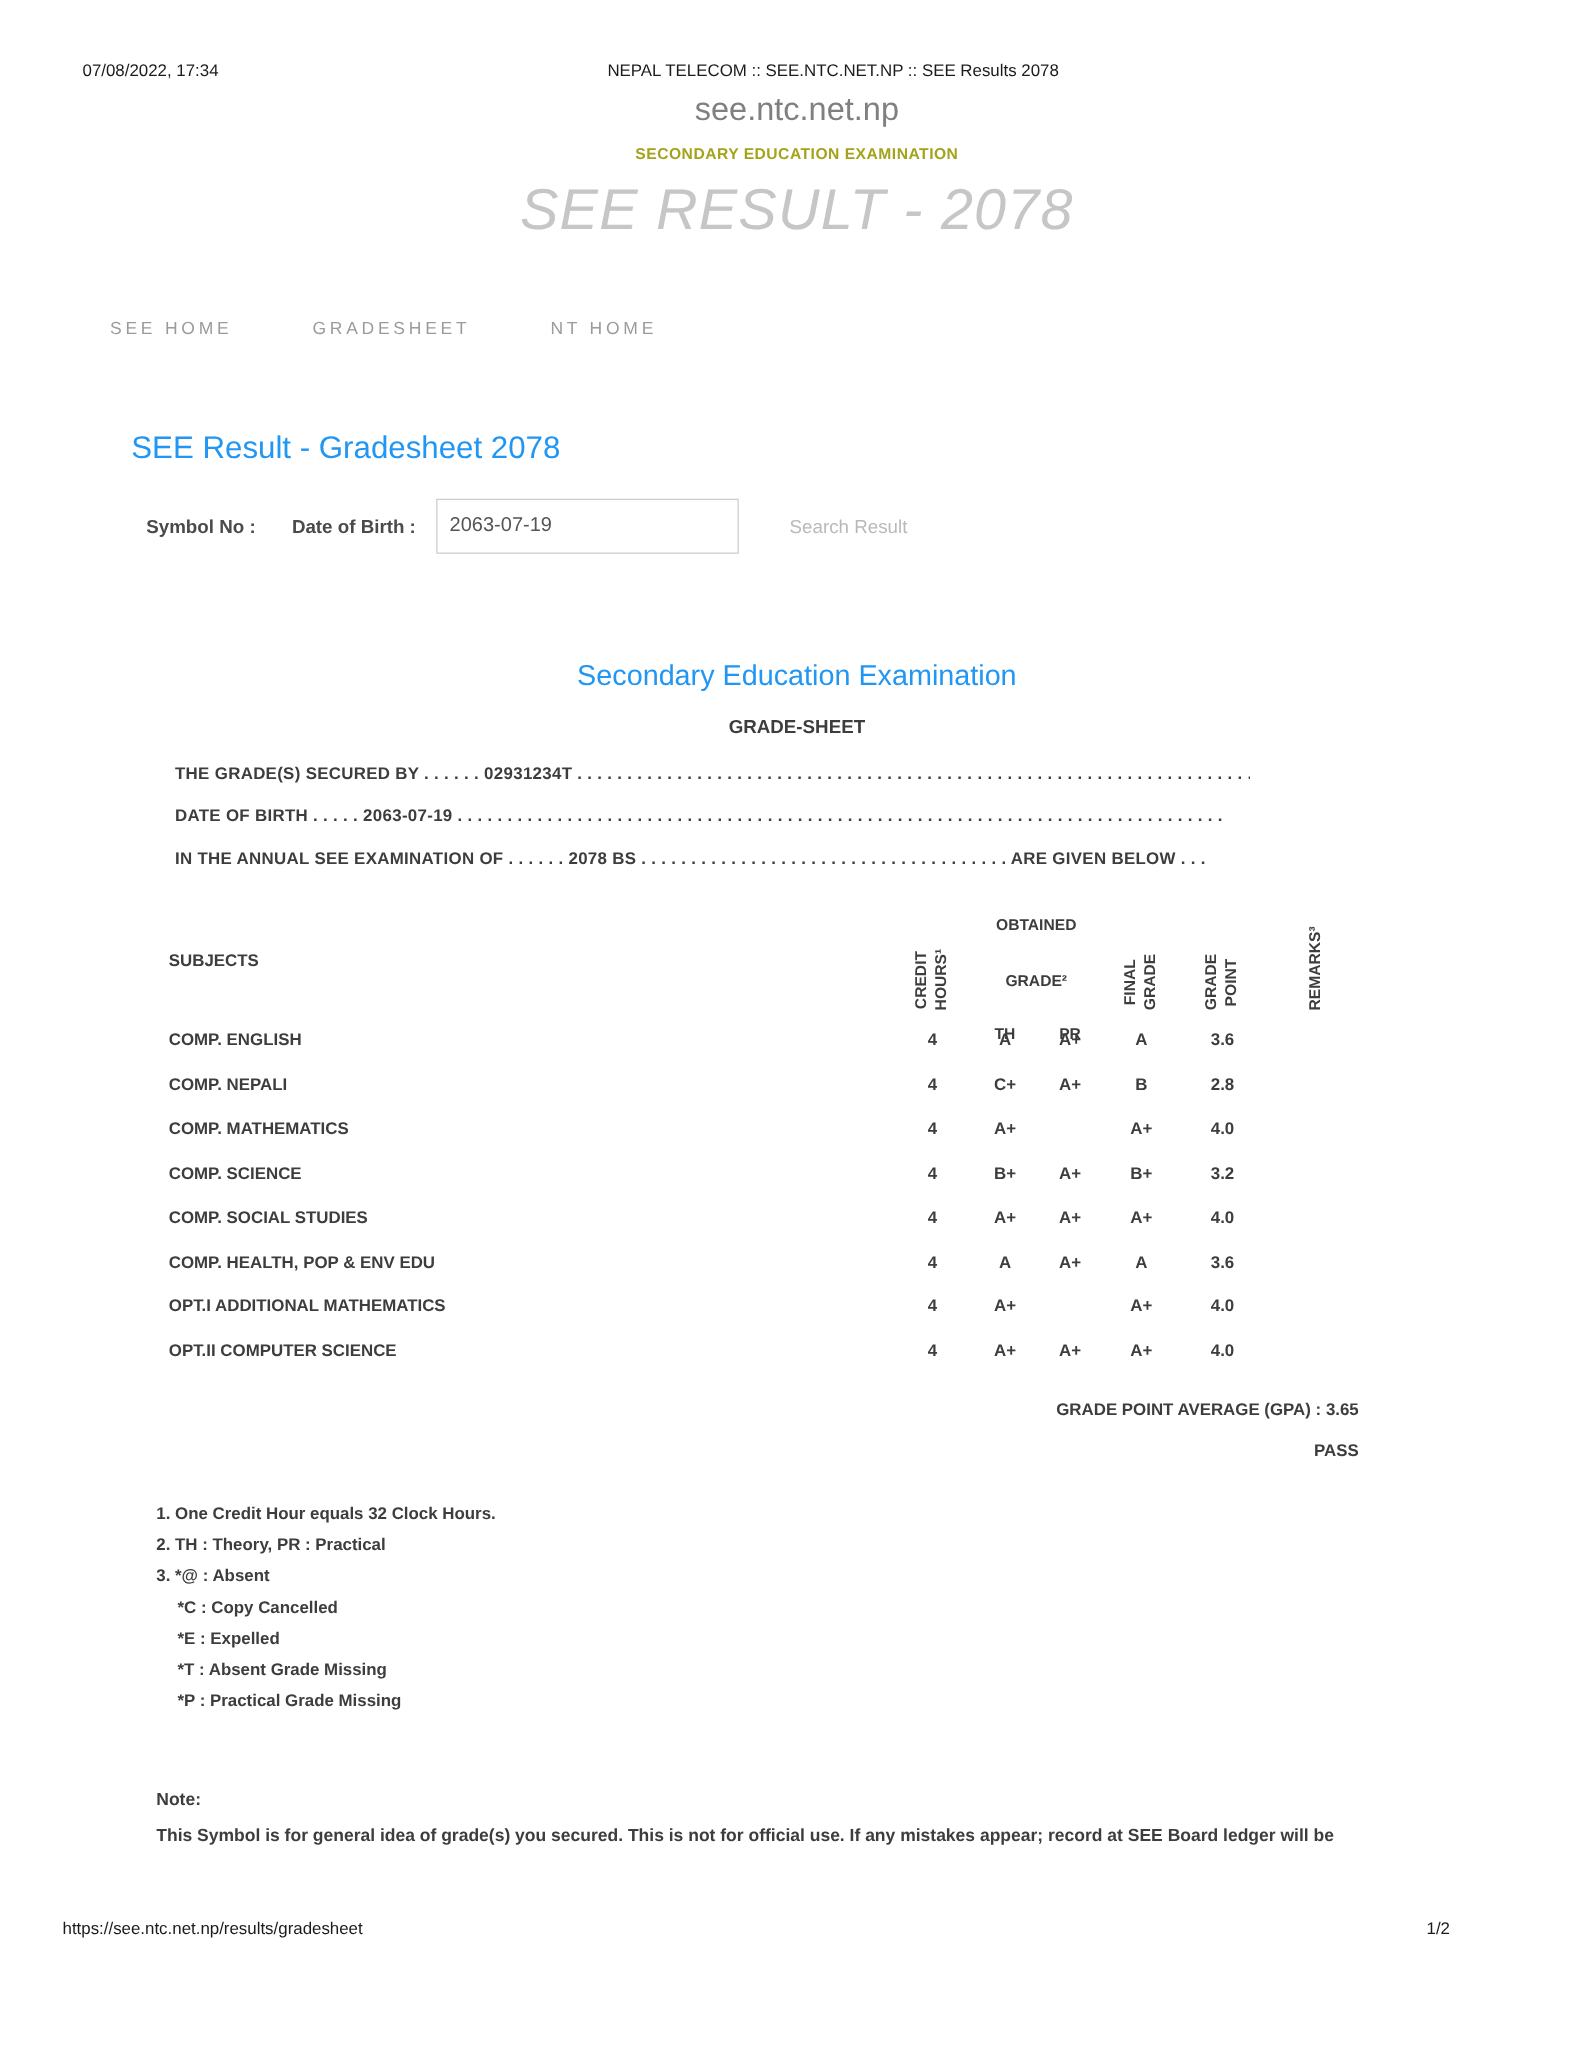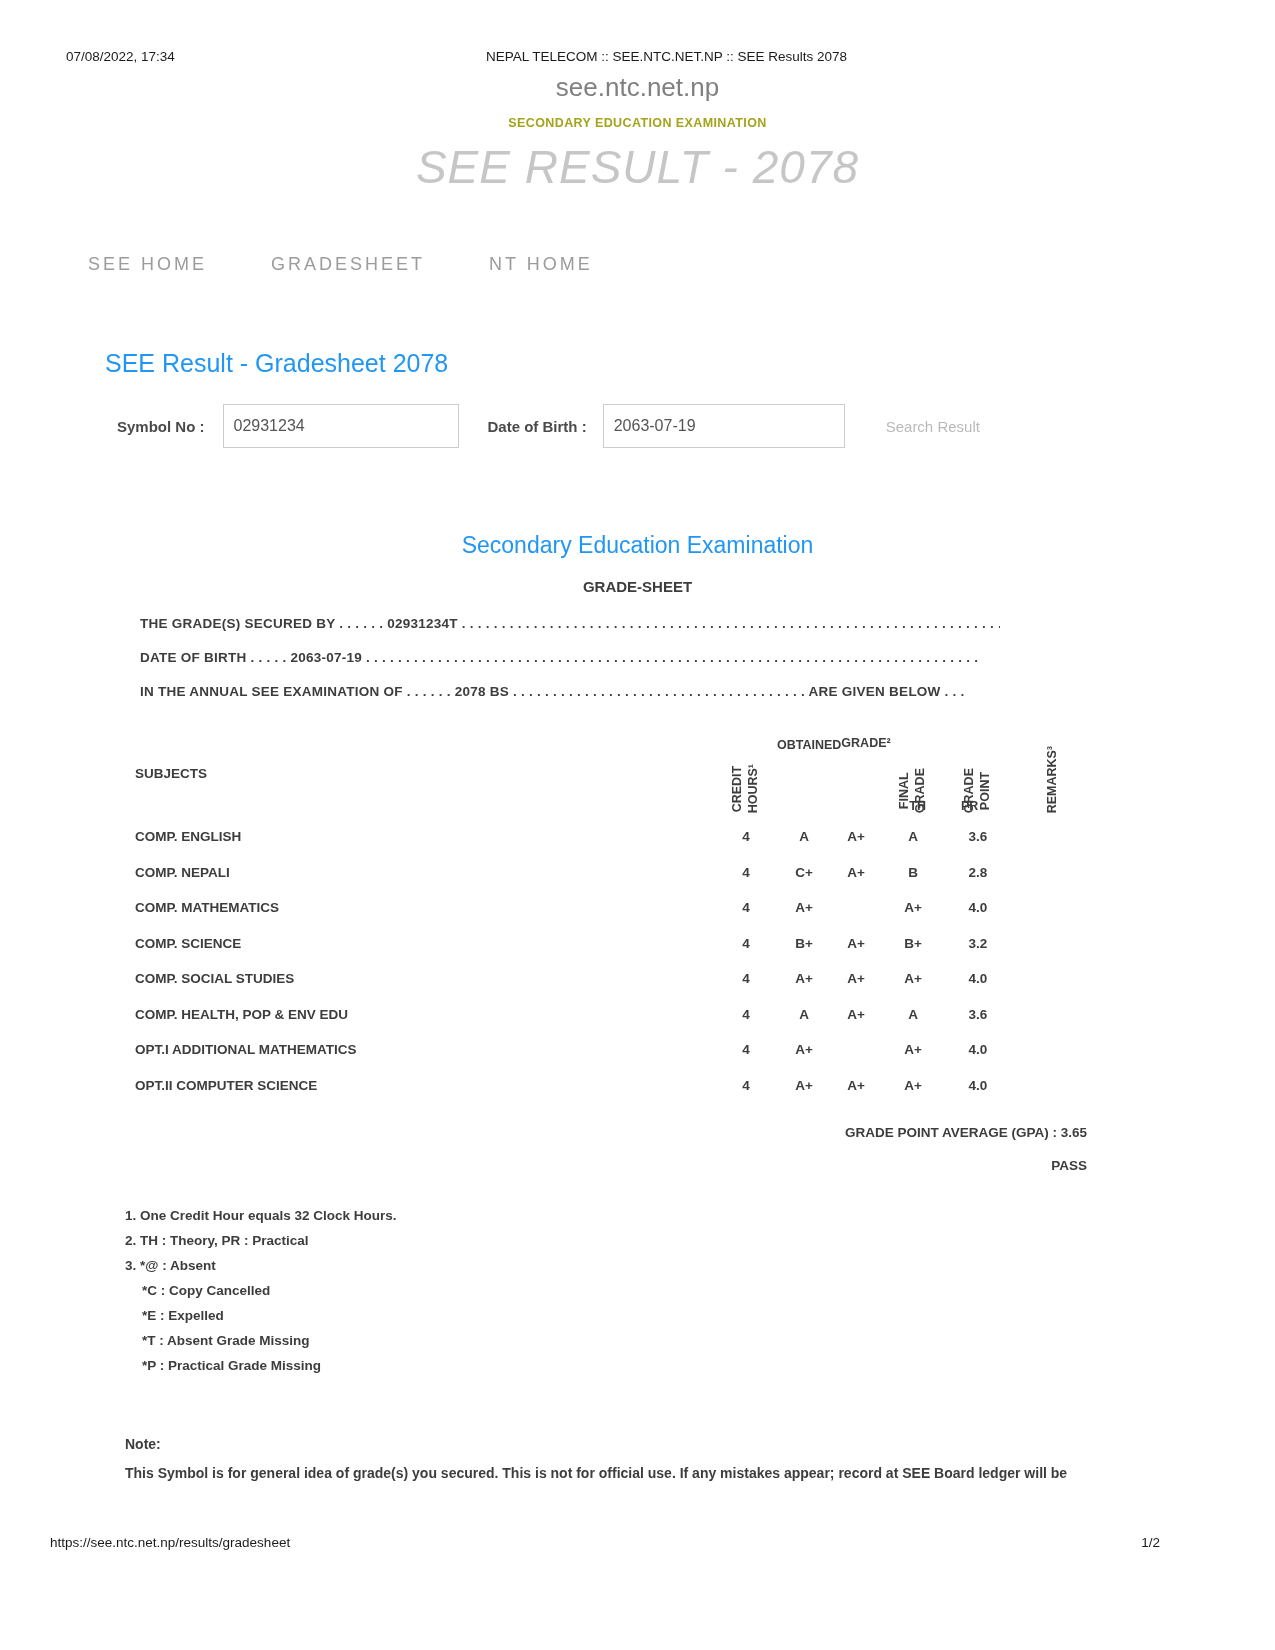--- a/index.html
+++ b/index.html
@@ -43,21 +43,21 @@
     letter-spacing: 1px;
     color: #c6c6c6;
     font-style: italic;
   }
 
   
   .main-nav {
     margin: 60px 0 0 88px;
     display: flex;
     gap: 64px;
-    font-size: 18px;
+    font-size: 14px;
     letter-spacing: 3px;
     color: #9b9b9b;
   }
   .main-nav a { color: #9b9b9b; text-decoration: none; cursor: pointer; }
 
   
   .page-heading {
     margin: 74px 0 0 105px;
     font-size: 25px;
     font-weight: normal;
@@ -132,22 +132,23 @@
   .rot {
     writing-mode: vertical-rl;
     transform: rotate(180deg);
     line-height: 1.25;
     white-space: nowrap;
   }
   .rot span { display: block; }
   .h-obtained {
     width: 104px;
     display: flex;
-    flex-direction: row;
+    flex-direction: column;
     text-align: center;
+    gap: 28px;
   }
   .obt-line1 { margin-top: 5px; }
   .obt-line2 { margin-top: 3px; }
   .thpr { margin-top: auto; display: flex; }
   .thpr .c-th2 { width: 54px; text-align: center; }
   .thpr .c-pr2 { width: 50px; text-align: center; }
 
   .gs-rows { margin-top: 6px; }
   .gs-row { display: flex; align-items: center; height: 35.5px; font-size: 13.5px; }
 
@@ -215,21 +216,20 @@
   <nav class="main-nav">
     <a>SEE HOME</a>
     <a>GRADESHEET</a>
     <a>NT HOME</a>
   </nav>
 
   <h1 class="page-heading">SEE Result - Gradesheet 2078</h1>
 
   <div class="search-form">
     <span class="form-label">Symbol No :</span>
-    <input type="text" class="form-input" value="02931234" style="">
     <span class="form-label lbl-dob">Date of Birth :</span>
     <input type="text" class="form-input dob" value="2063-07-19" style="">
     <button class="search-btn">Search Result</button>
   </div>
 
   <div>
     <h2 class="gs-title">Secondary Education Examination</h2>
     <div class="gs-subtitle">GRADE-SHEET</div>
 
     <div class="gs-intro">

